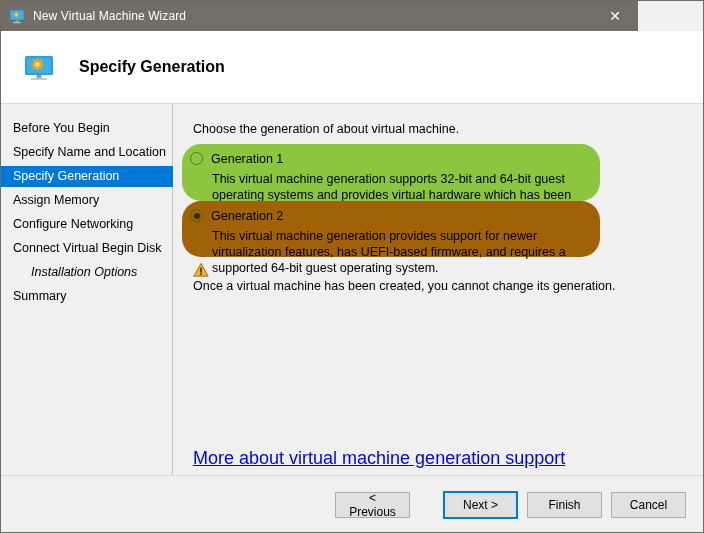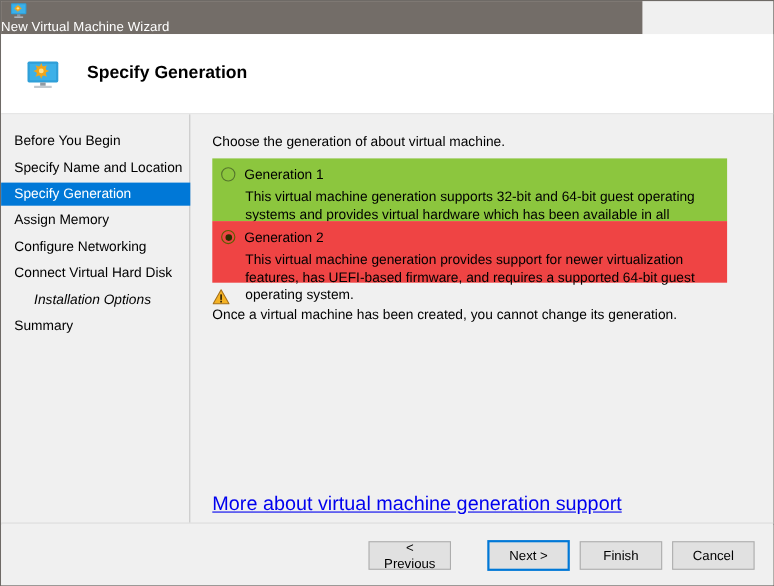--- a/index.html
+++ b/index.html
@@ -21,26 +21,25 @@
     height: 533px;
     background: #f0f0f0;
     box-sizing: border-box;
     border: 1px solid #6e6a66;
   }
 
   
   #titlebar {
     position: absolute;
     left: 0; top: 0;
-    width: 583px;
+    width: 637px;
     height: 30px;
     background: #736d68;
     display: flex;
-    align-items: flex-start;
-    flex-direction: column;
+    align-items: center;
   }
   #titlebar-icon {
     width: 16px;
     height: 16px;
     margin-left: 8px;
     margin-right: 8px;
     flex: 0 0 auto;
     position: relative;
   }
   #titlebar-title {
@@ -143,34 +142,35 @@
     position: absolute;
     left: 19px;
     top: 18px;
     font-size: 12.5px;
     color: #000000;
     white-space: nowrap;
   }
 
   .gen-band {
     position: absolute;
-    left: 19px;
-    width: 468px;
+    left: 8px;
+    width: 418px;
     box-sizing: border-box;
     padding: 6px 8px 8px 8px;
+    border-radius: 19px;
   }
   #gen1-band {
     top: 40px;
     height: 57px;
     background: #8cc63e;
   }
   #gen2-band {
     top: 97px;
     height: 56px;
-    background: #ef4444;
+    background: #a16207;
   }
 
   .gen-head {
     display: flex;
     align-items: center;
     height: 17px;
   }
   .radio {
     width: 13px;
     height: 13px;
@@ -336,21 +336,21 @@
   </div>
 
   <div id="body-area">
 
     <div id="sidebar">
       <div class="nav-item">Before You Begin</div>
       <div class="nav-item">Specify Name and Location</div>
       <div class="nav-item selected">Specify Generation</div>
       <div class="nav-item">Assign Memory</div>
       <div class="nav-item">Configure Networking</div>
-      <div class="nav-item">Connect Virtual Hard Disk</div>
+      <div class="nav-item">Connect Virtual Begin Disk</div>
       <div class="nav-item indent">Installation Options</div>
       <div class="nav-item">Summary</div>
     </div>
 
     <div id="main">
 
       <div id="intro-text">Choose the generation of about virtual machine.</div>
 
       <div id="gen1-band" class="gen-band">
         <div class="gen-head">

